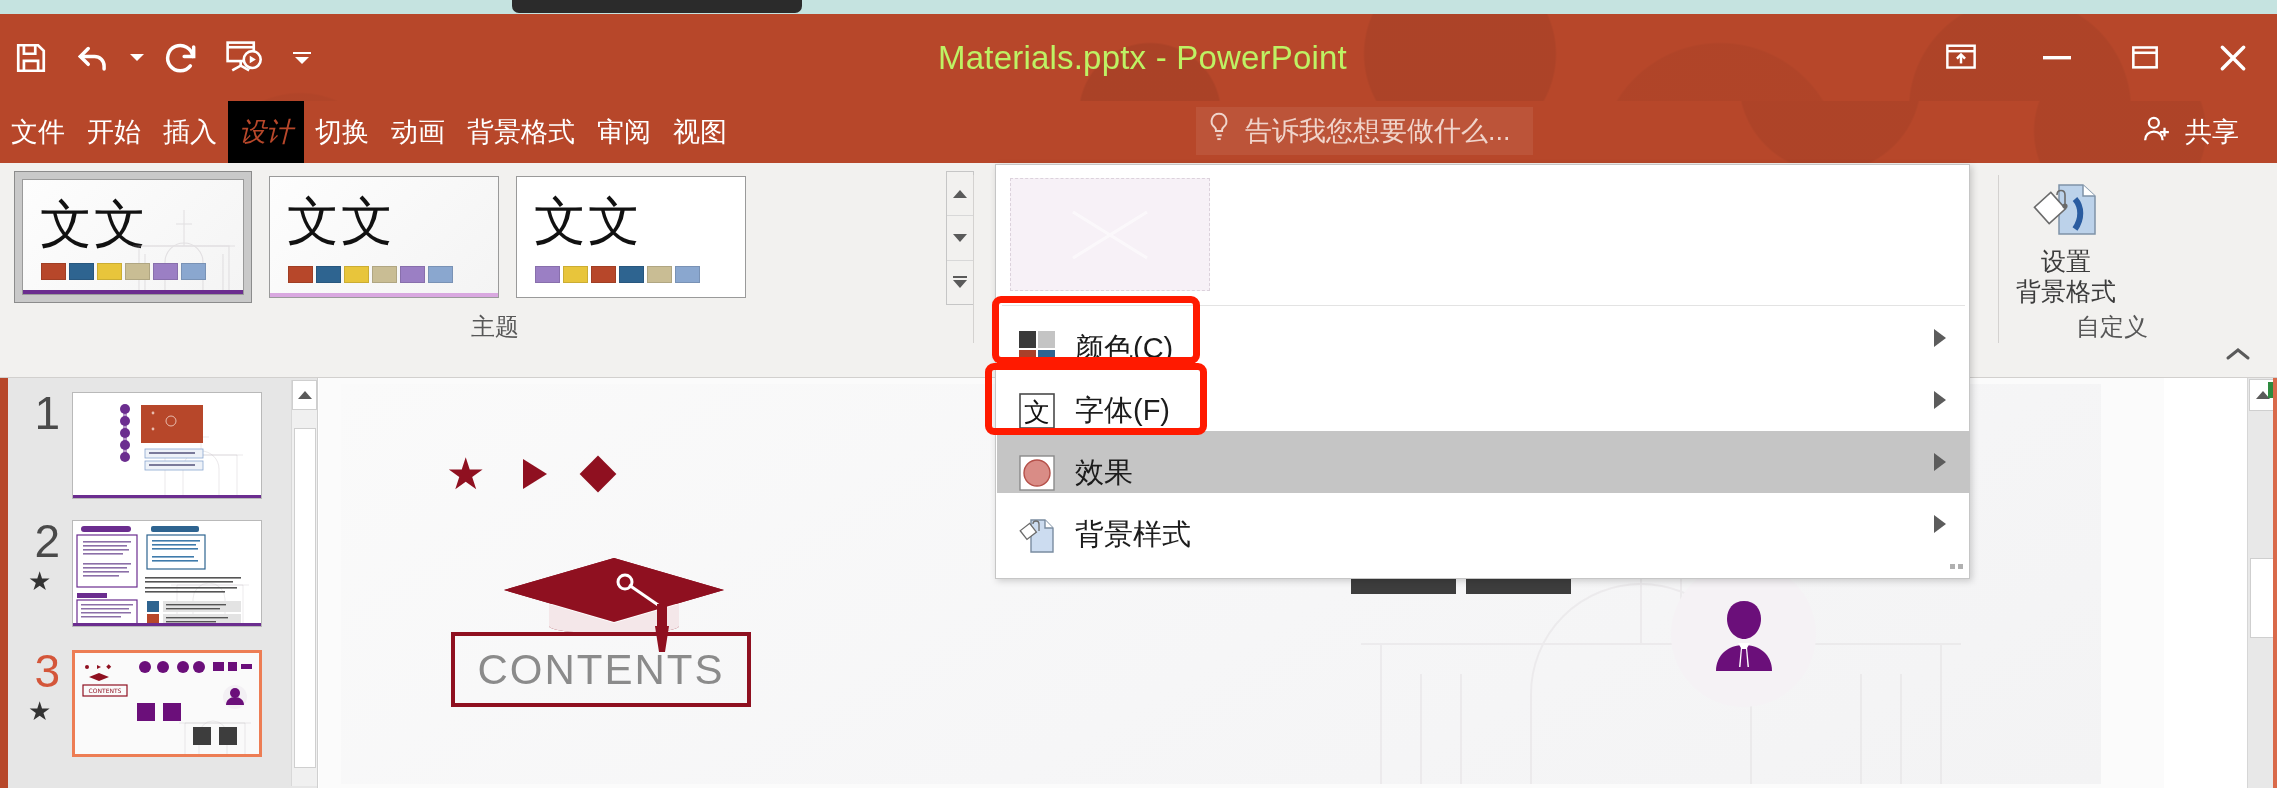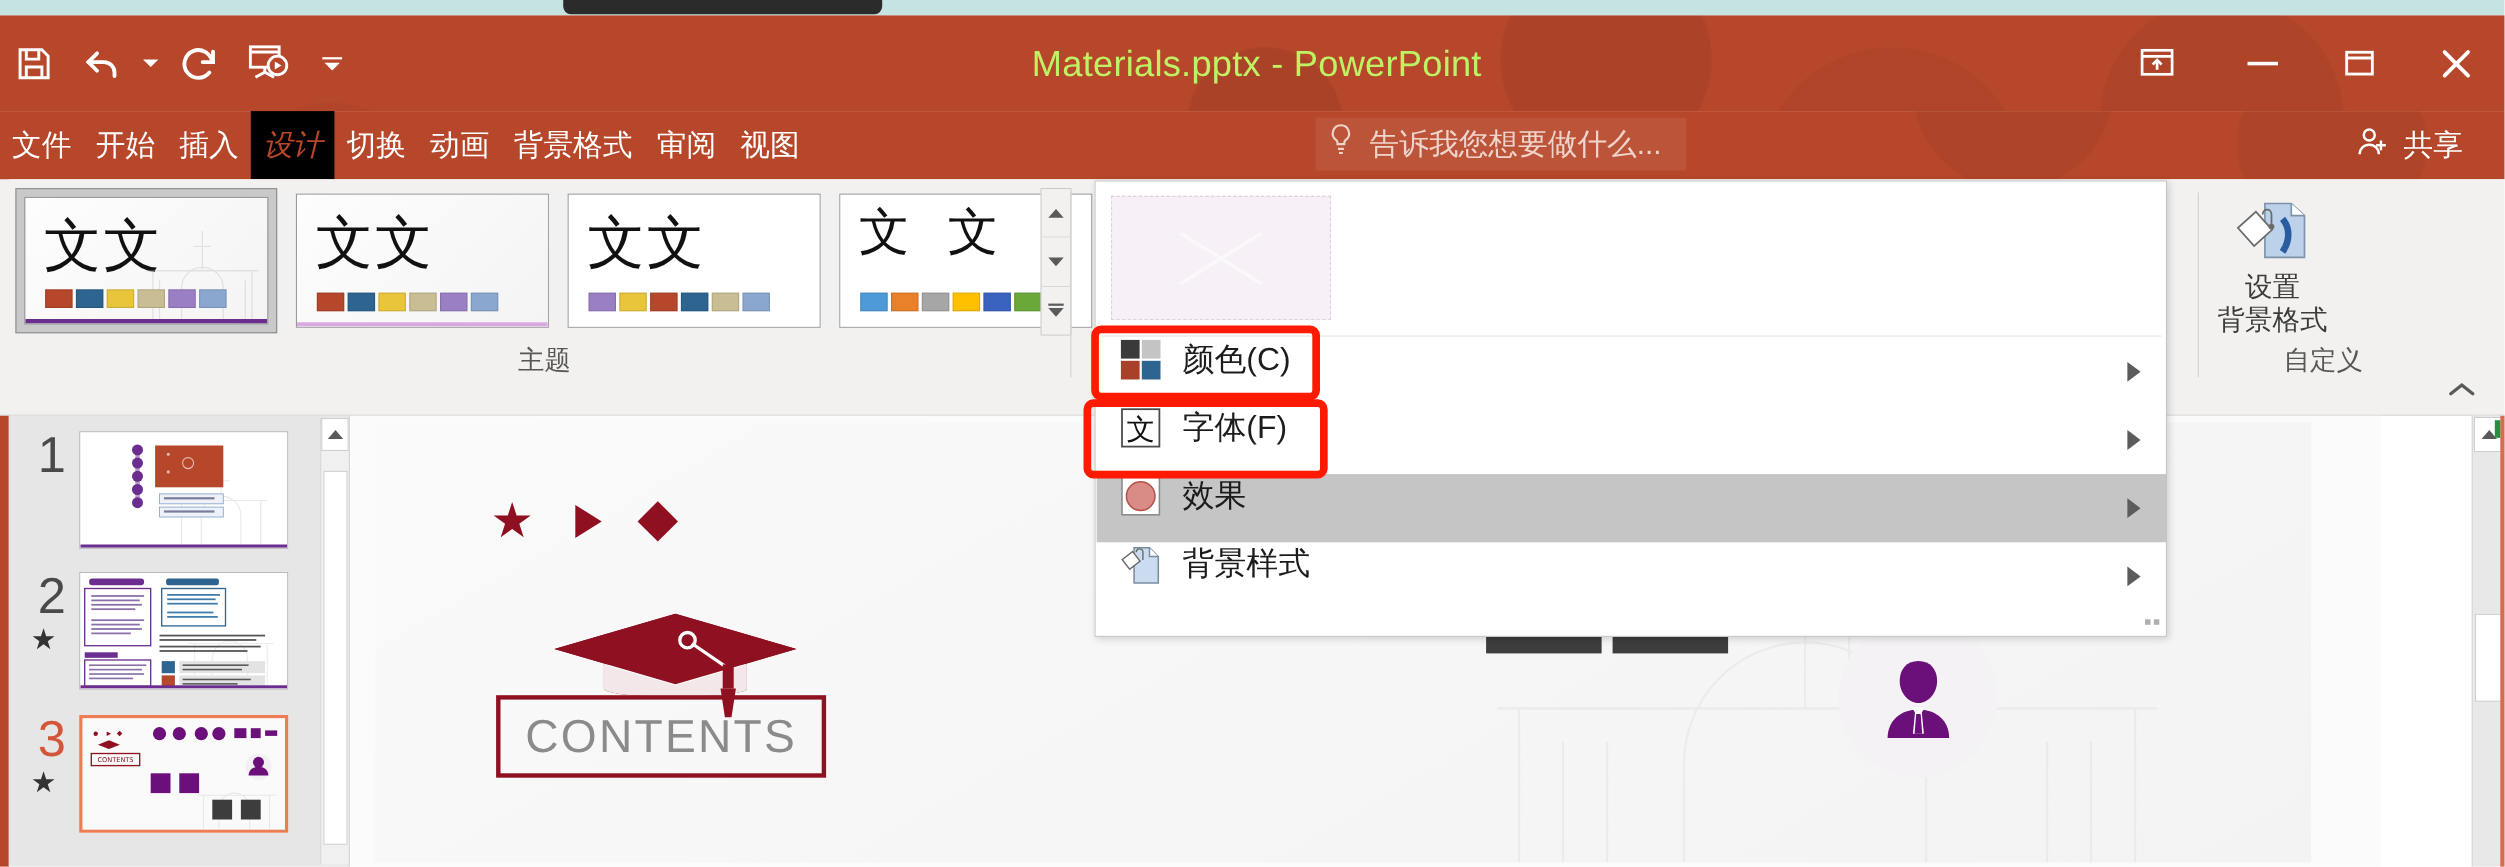--- a/index.html
+++ b/index.html
@@ -188,21 +188,21 @@
   }
   .dd-preview {
     position: absolute; left: 14px; top: 13px; width: 200px; height: 113px;
     background: #f7f1f7; border: 1px dashed #dcd2dc;
     display: flex; align-items: center; justify-content: center;
   }
   .dd-preview svg { opacity: .55; }
   .dd-sep { position: absolute; left: 6px; top: 140px; width: 963px; height: 1px; background: #e3e3e3; }
   .dd-list { position: absolute; left: 1px; top: 142px; width: 973px; }
   .dd-item {
-    height: 62px; display: flex; align-items: flex-start; position: relative;
+    height: 62px; display: flex; align-items: flex-end; position: relative;
     font-size: 29px; color: #1c1c1c; padding-left: 14px;
   }
   .dd-item.hl { background: #c5c5c5; }
   .dd-ico { width: 52px; display: flex; align-items: center; justify-content: center; }
   .dd-lbl { margin-left: 12px; white-space: nowrap; }
   .dd-arrow {
     position: absolute; right: 24px; top: 50%; transform: translateY(-50%);
     width:0;height:0;border-top:9px solid transparent;border-bottom:9px solid transparent;
     border-left:12px solid #5c5c5c;
   }
@@ -464,33 +464,20 @@
               <div class="sw" style="background:#9b7fc4"></div>
                 <div class="sw" style="background:#e8c53b"></div>
               <div class="sw" style="background:#b7472a"></div>
                 <div class="sw" style="background:#2e6490"></div>
               <div class="sw" style="background:#c9bd94"></div>
                 <div class="sw" style="background:#8aa7cf"></div>
             </div>
           </div>
         </div>
 
-        <div class="theme-tile" style="margin-top:5px">
-          <div class="theme-inner" style="border:none;background:#fff">
-            <div class="theme-wen spaced">文 文</div>
-            <div class="theme-swatches">
-              <div class="sw" style="background:#4e9ad8"></div>
-                <div class="sw" style="background:#e8812a"></div>
-              <div class="sw" style="background:#a6a6a6"></div>
-                <div class="sw" style="background:#ffc000"></div>
-              <div class="sw" style="background:#3a63c0"></div>
-                <div class="sw" style="background:#6aa83a"></div>
-            </div>
-          </div>
-        </div>
 
       </div>
 
       <div class="gal-scroll">
         <div class="gal-btn">
             <div class="tri-up"></div>
           </div>
         <div class="gal-btn">
             <div class="tri-dn"></div>
           </div>

